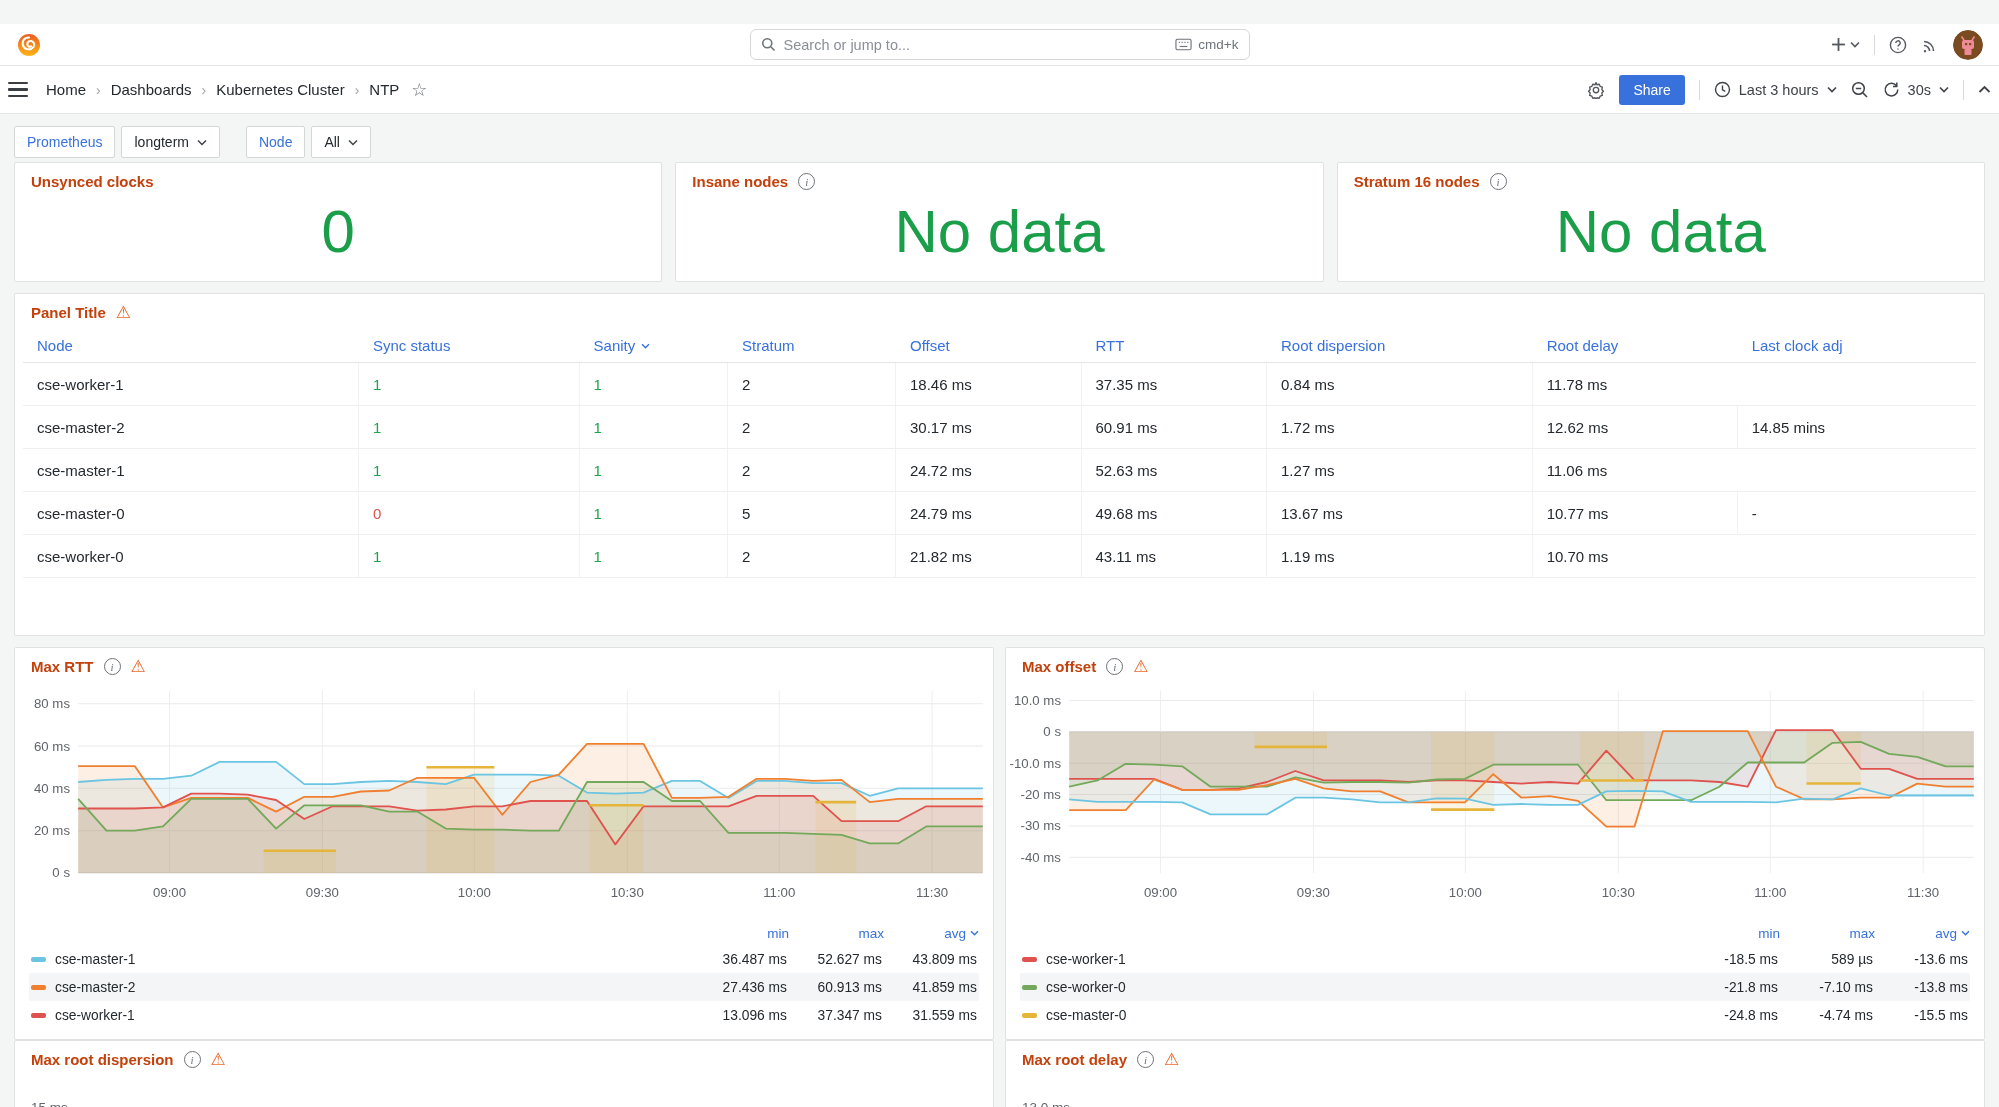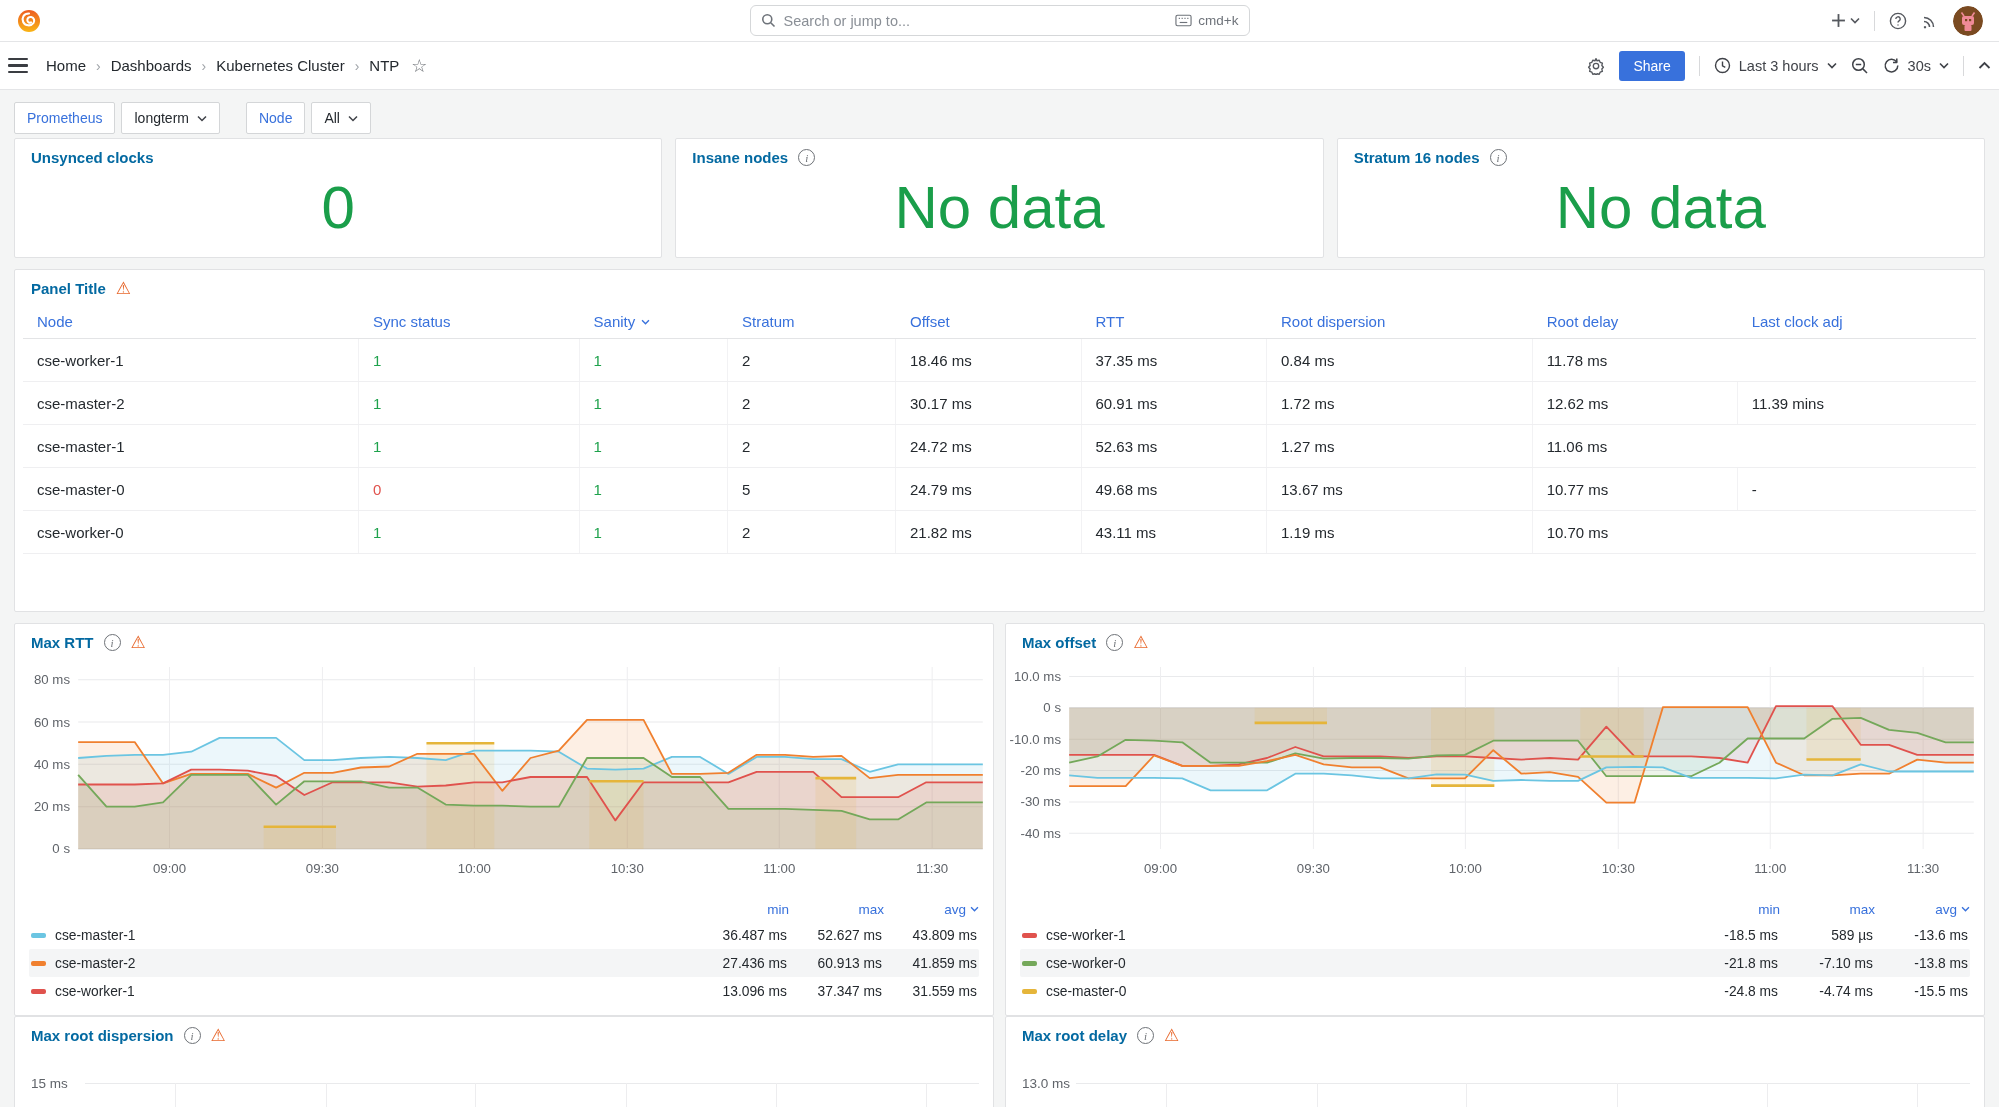--- a/index.html
+++ b/index.html
@@ -1,20 +1,20 @@
 <!DOCTYPE html>
 <html><head>
 <meta charset="utf-8">
 <style>
   * { margin:0; padding:0; box-sizing:border-box; }
   html,body { width:1999px; height:1107px; overflow:hidden; }
   body { font-family:"Liberation Sans", sans-serif; background:#f4f5f5; color:#24292e; font-size:15px; }
 
   
-  .topnav { height:42px; background:#fff; border-bottom:1px solid #e4e5e7; display:flex; align-items:center; padding:0 16px; position:relative; }
+  .topnav { height:42px; background:#fff; border-bottom:1px solid #e4e5e7; display:flex; align-items:center; padding:0 16px; position:relative;margin-top:24px; }
   .nav-left { display:flex; align-items:center; }
   .nav-center { position:absolute; left:0; right:0; display:flex; justify-content:center; pointer-events:none; }
   .searchbox { pointer-events:auto; width:500px; height:31px; border:1px solid #d5d7d9; border-radius:6px; background:#fff; display:flex; align-items:center; padding:0 10px; gap:8px; color:#8a8f96; }
   .searchbox input { border:none; outline:none; flex:1; font-size:14.5px; font-family:inherit; color:#24292e; background:transparent; }
   .searchbox input::placeholder { color:#8a8f96; }
   .kbd-hint { display:flex; align-items:center; gap:6px; color:#6e737a; font-size:13.5px; white-space:nowrap; }
   .nav-right { margin-left:auto; display:flex; align-items:center; gap:14px; color:#55585e; }
   .icon-btn { display:flex; align-items:center; gap:4px; cursor:pointer; color:#55585e; }
   .vdiv { width:1px; height:20px; background:#d8d9db; }
   .avatar { width:30px; height:30px; border-radius:50%; overflow:hidden; display:block; }
@@ -34,21 +34,21 @@
   
   .dash { padding:12px 14px; }
   .filter-row { display:flex; align-items:center; gap:6px; margin-bottom:4px; }
   .chip { height:32px; background:#fff; border:1px solid #d4d6d8; border-radius:2px; display:flex; align-items:center; padding:0 12px; font-size:14px; cursor:pointer; }
   .chip.blue { color:#3871dc; }
   .chip .chev { margin-left:8px; }
   .gap { width:14px; }
 
   .panel { background:#fff; border:1px solid #e1e2e4; border-radius:2px; }
   .panel-hd { display:flex; align-items:center; gap:10px; padding:10px 16px 6px; }
-  .panel-title { font-size:15px; font-weight:600; color:#0369a1; cursor:pointer; }
+  .panel-title { font-size:15px; font-weight:600; color:#c2410c; cursor:pointer; }
   .info-ic { width:17px; height:17px; border:1.4px solid #6e7277; border-radius:50%; color:#6e7277; font-size:11px; display:inline-flex; align-items:center; justify-content:center; font-style:italic; font-family:"Liberation Serif",serif; }
   .warn-ic { color:#e8692e; font-size:17px; line-height:1; }
 
   .stats-row { display:grid; grid-template-columns:1fr 1fr 1fr; gap:13px; margin-bottom:11px; }
   .stat-panel { height:120px; display:flex; flex-direction:column; }
   .stat-value { flex:1; display:flex; align-items:center; justify-content:center; font-size:60px; font-weight:500; color:#1a9e4a; margin-top:-14px; }
 
   
   .table-panel { height:343px; margin-bottom:11px; display:flex; flex-direction:column; }
   .gtable { margin:2px 8px 0; }
@@ -336,21 +336,21 @@
         </div>
         <div class="trow body">
           <div class="tcell">cse-master-2</div>
           <div class="tcell val-green">1</div>
           <div class="tcell val-green">1</div>
           <div class="tcell">2</div>
           <div class="tcell">30.17 ms</div>
           <div class="tcell">60.91 ms</div>
           <div class="tcell">1.72 ms</div>
           <div class="tcell">12.62 ms</div>
-          <div class="tcell">11.39 mins</div>
+          <div class="tcell">14.85 mins</div>
         </div>
         <div class="trow body">
           <div class="tcell">cse-master-1</div>
           <div class="tcell val-green">1</div>
           <div class="tcell val-green">1</div>
           <div class="tcell">2</div>
           <div class="tcell">24.72 ms</div>
           <div class="tcell">52.63 ms</div>
           <div class="tcell">1.27 ms</div>
           <div class="tcell">11.06 ms</div>

